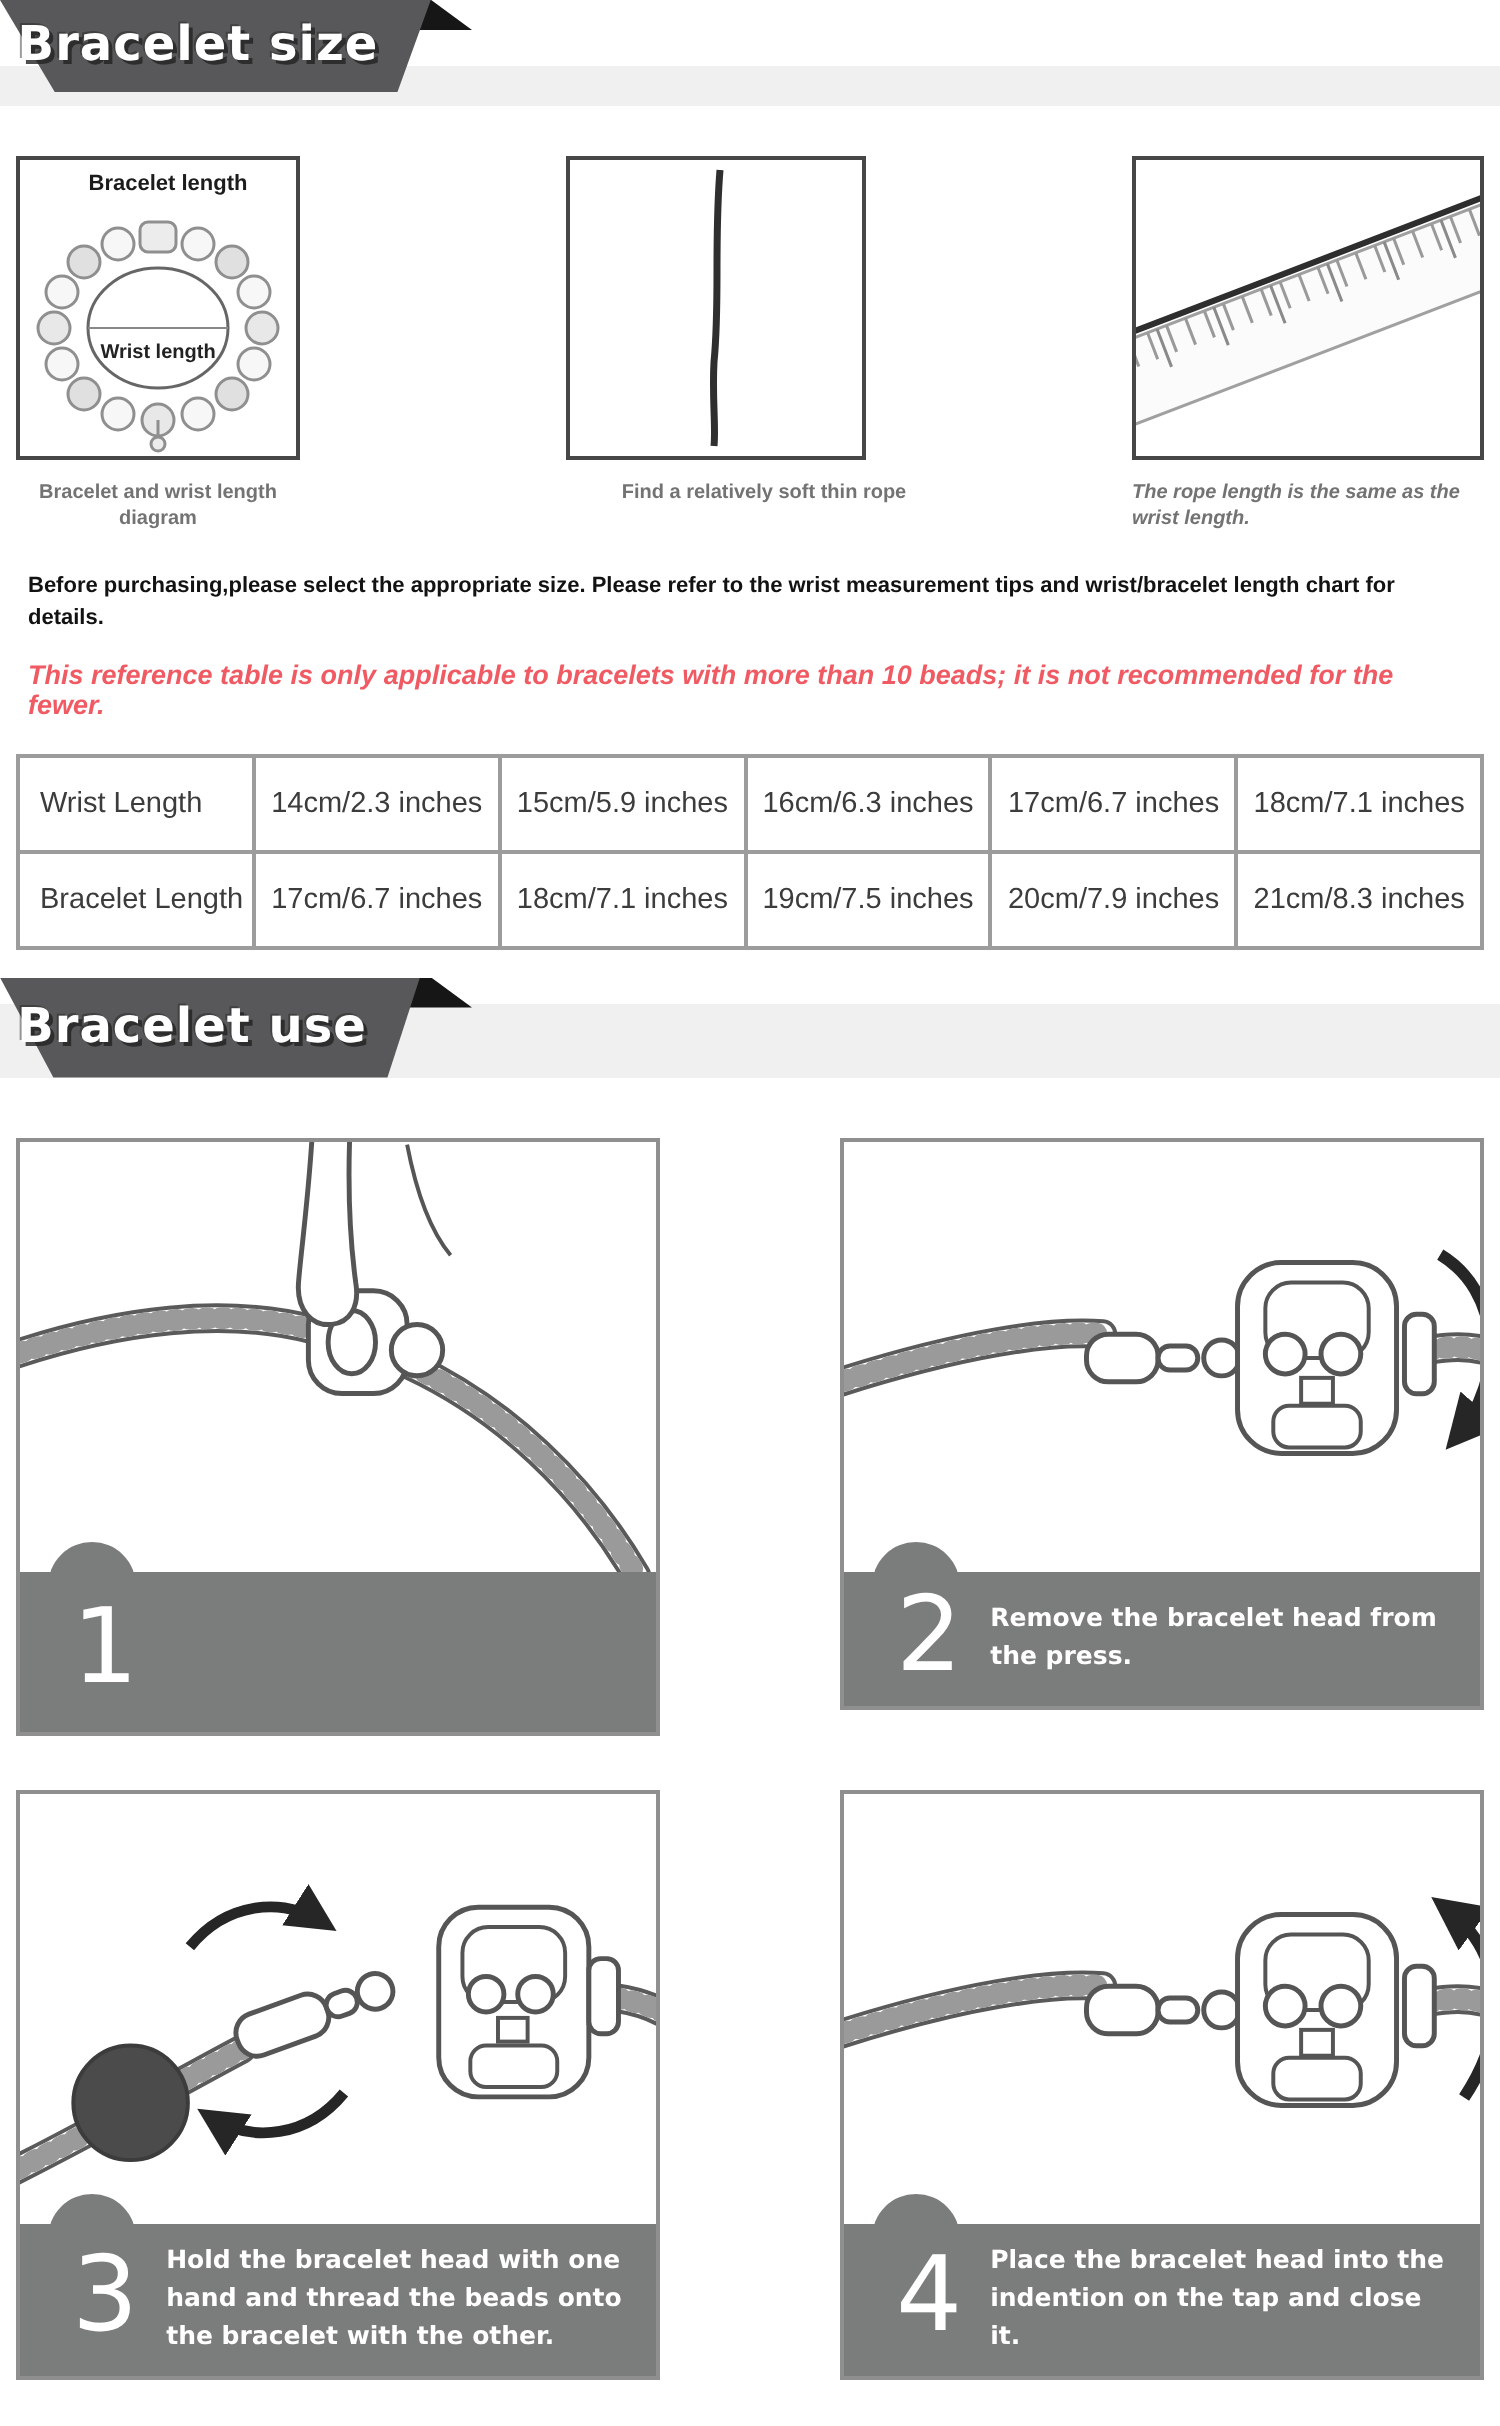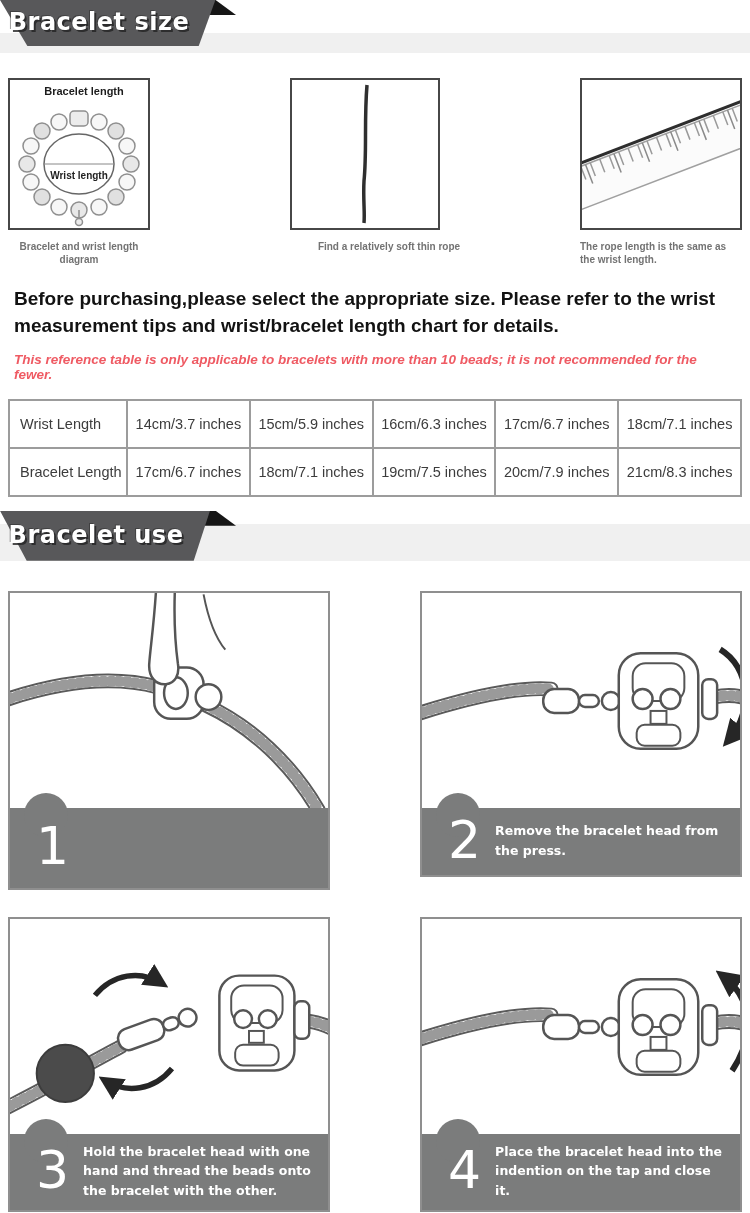--- a/index.html
+++ b/index.html
@@ -21,28 +21,28 @@
     clip-path:polygon(0 0, 90.5% 0, 83.5% 100%, 11.5% 100%); }
   .ribbon-label { position:absolute; left:0; right:40px; top:0; bottom:2px;
     display:flex; align-items:center; justify-content:center;
     color:#fff; font-weight:bold; font-size:24px; letter-spacing:.5px;
     font-family:"DejaVu Sans", sans-serif;
     text-shadow:2px 2px 0 rgba(35,35,35,.8), -1px -1px 0 rgba(35,35,35,.45);text-align:right; }
   
   .figures { display:flex; justify-content:space-between; margin:22px 8px 0; }
   .figure { display:flex; flex-direction:column; align-items:center; }
   .figure-box { border:2px solid #474747; background:#fff; height:152px; width:100%; overflow:hidden; }
-  .f1 { width:142px; } .f2 { width:150px; } .f3 { width:152px; } .f4 { width:162px; }
+  .f1 { width:142px; } .f2 { width:150px; } .f3 { width:152px; } .f4 { width:176px;font-style:italic; }
   .figure-caption { margin-top:10px; font-weight:bold; font-size:10px; line-height:1.32; color:#737373; }
   .f1 .figure-caption, .f2 .figure-caption { text-align:center; }
   .f2 .figure-caption { white-space:nowrap;padding-left:48px; }
   .f3 .figure-caption, .f4 .figure-caption { text-align:left; align-self:flex-start; width:100%; }
   .figure-box svg { display:block; width:100%; height:100%; }
   
-  .note-main { margin:20px 14px 0; font-weight:bold; font-size:19px; line-height:1.38; color:#121212; }
+  .note-main { margin:20px 14px 0; font-weight:bold; font-size:11px; line-height:1.38; color:#121212; }
   .note-warning { margin:13px 14px 0; font-weight:bold; font-size:13.5px; color:#ef5a63;font-style:italic; }
   
   table.size-table { border-collapse:collapse; table-layout:fixed; margin:17px 8px 0; width:734px; }
   table.size-table td { border:2px solid #9c9c9c; height:48px; font-size:14.5px; color:#3c3c3c; text-align:center; }
   table.size-table td.rowlabel { width:118px; text-align:left; padding-left:10px; }
   
   .use-grid { display:grid; grid-template-columns:322px 322px; justify-content:space-between;
     row-gap:27px; margin:22px 8px 0; align-items:start; }
   .panel { border:2px solid #8f8f8f; background:#fff; }
   .panel-art { height:215px; background:#fff; overflow:hidden; }
@@ -128,21 +128,21 @@
   </div>
 </div>
 
 <p class="note-main">Before purchasing,please select the appropriate size. Please refer to the wrist measurement tips and wrist/bracelet length chart for details.</p>
 <p class="note-warning">This reference table is only applicable to bracelets with more than 10 beads; it is not recommended for the fewer.</p>
 
 <table class="size-table">
   <tbody>
       <tr>
     <td class="rowlabel">Wrist Length</td>
-    <td>14cm/3.7 inches</td>
+    <td>14cm/2.3 inches</td>
     <td>15cm/5.9 inches</td>
     <td>16cm/6.3 inches</td>
     <td>17cm/6.7 inches</td>
     <td>18cm/7.1 inches</td>
   </tr>
   <tr>
     <td class="rowlabel">Bracelet Length</td>
     <td>17cm/6.7 inches</td>
     <td>18cm/7.1 inches</td>
     <td>19cm/7.5 inches</td>

